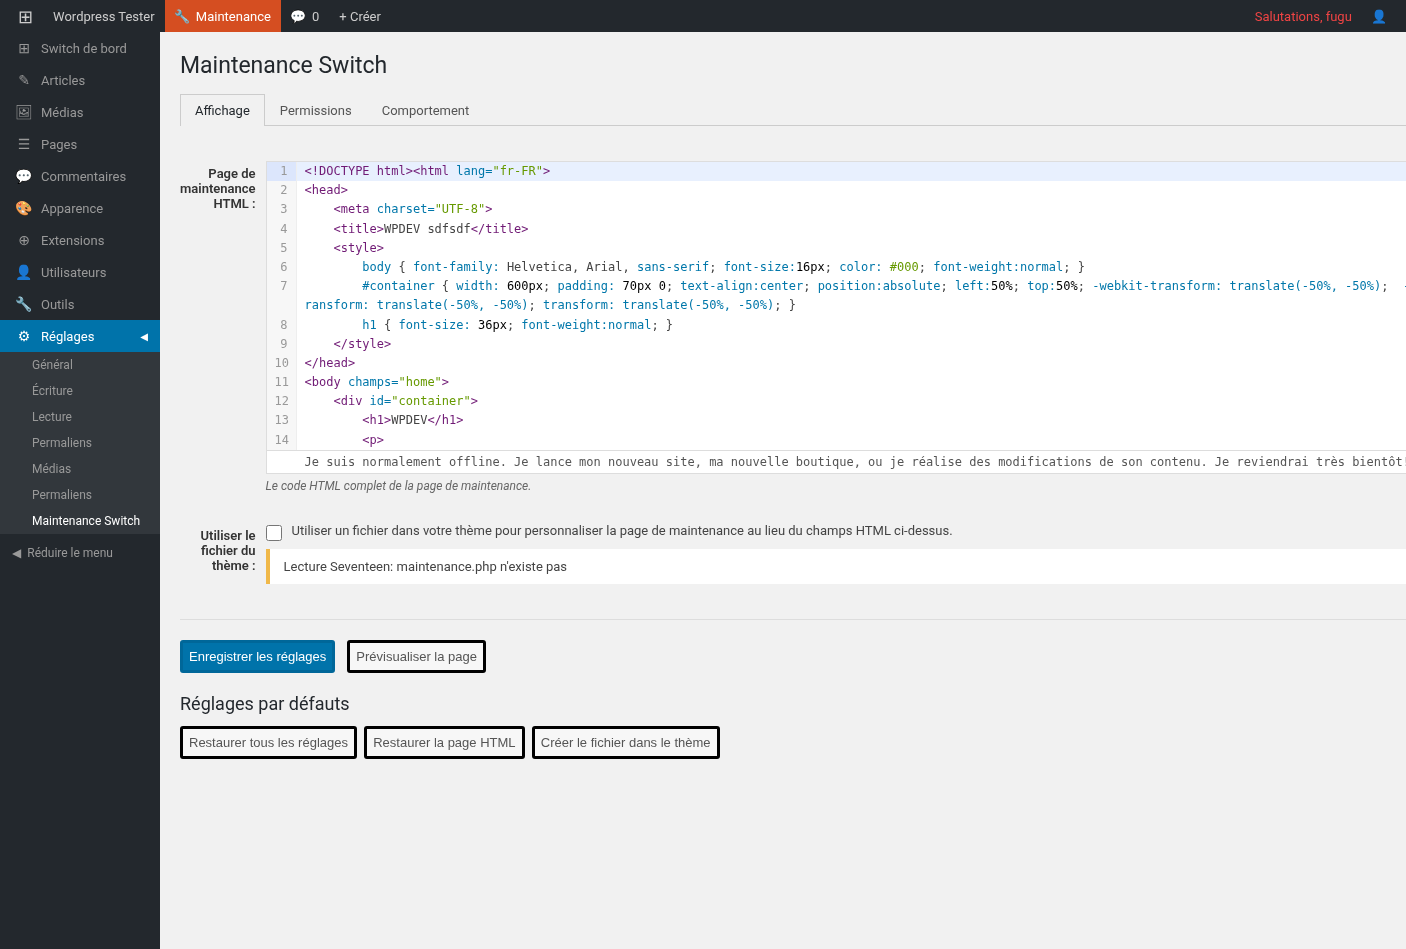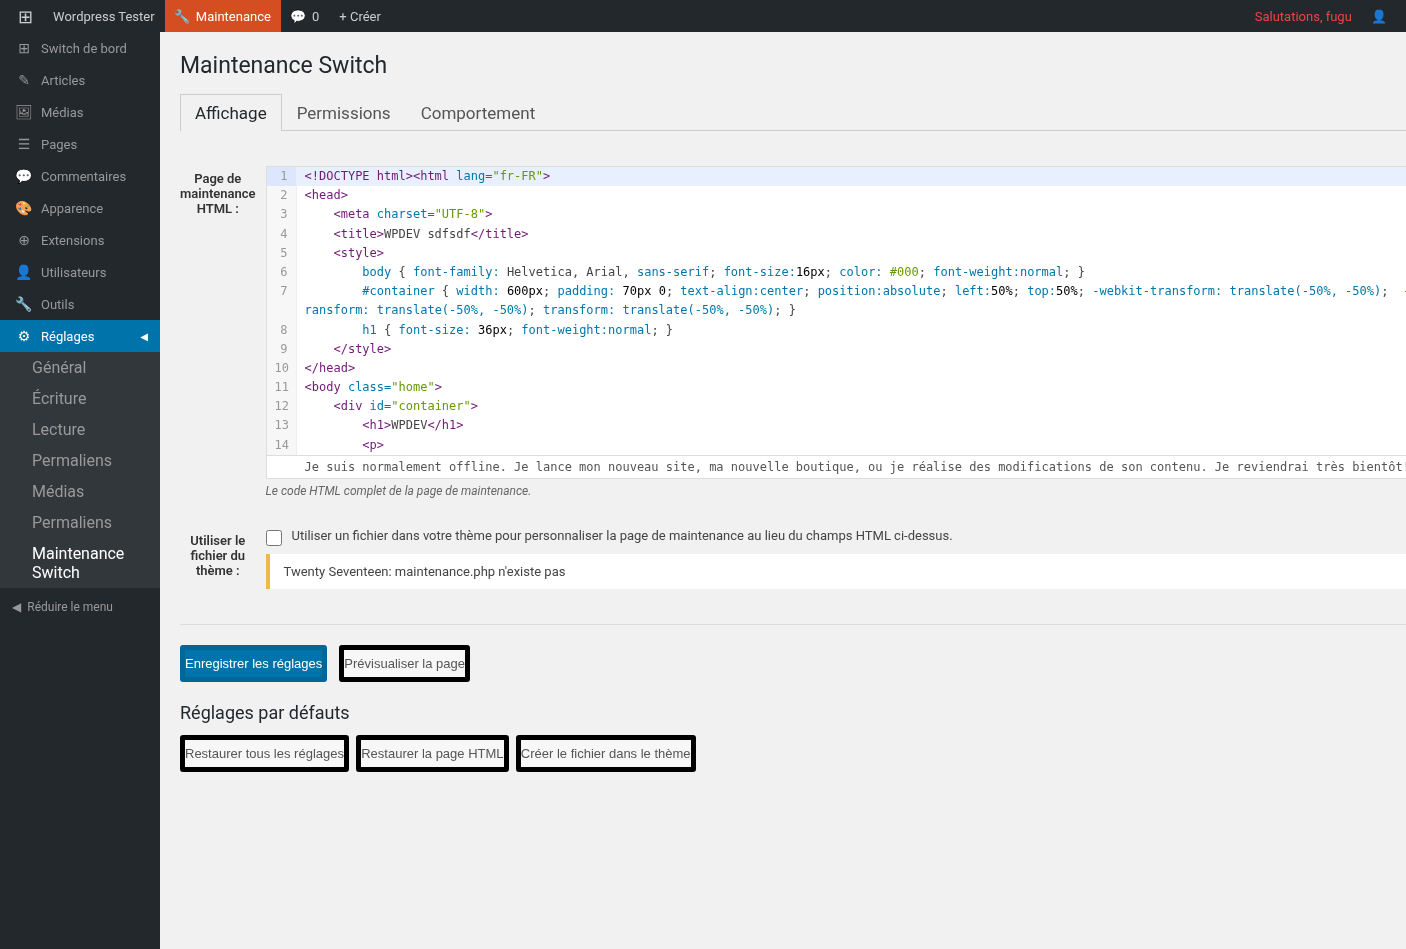--- a/index.html
+++ b/index.html
@@ -45,21 +45,21 @@
       font-size: 13px;
       border-left: 3px solid transparent;
     }
     .menu-item.active { background: #0073aa; color: #fff; border-left-color: #0073aa; }
     .menu-item .icon { font-size: 14px; width: 18px; text-align: center; }
 
     
     .submenu { background: #32373c; }
     .submenu .sub-item {
       display: block; padding: 6px 12px 6px 32px;
-      color: #999; cursor: pointer; font-size: 16px;
+      color: #999; cursor: pointer; font-size: 12px;
     }
     .submenu .sub-item.active { color: #fff; }
 
     
     #wpcontent {
       flex: 1;
       padding: 20px 20px 20px 20px;
       background: #f1f1f1;
     }
     .wrap { background: #f1f1f1; }
@@ -77,39 +77,39 @@
       border-bottom: 1px solid #ccc;
       margin-bottom: 20px;
       display: flex;
     }
     .nav-tab {
       padding: 8px 14px;
       border: 1px solid transparent;
       border-bottom: none;
       margin-bottom: -1px;
       cursor: pointer;
-      font-size: 17px;
+      font-size: 13px;
       color: #555;
       background: transparent;
       text-decoration: none;
     }
     .nav-tab.active {
       border-color: #ccc;
       border-bottom-color: #f1f1f1;
       background: #f1f1f1;
       color: #23282d;
     }
 
     
     .form-table { width: 100%; border-collapse: collapse; margin-bottom: 20px; }
     .form-table tr { vertical-align: top; }
     .form-table th {
       width: 200px;
       padding: 20px 10px 20px 0;
-      text-align: center;
+      text-align: right;
       font-weight: 600;
       font-size: 13px;
       color: #333;
     }
     .form-table td { padding: 15px 0; }
 
     
     .code-editor {
       width: 100%;
       border: 1px solid #ddd;
@@ -172,22 +172,22 @@
       font-size: 13px;
       color: #444;
     }
 
     
     .section-divider { border: none; border-top: 1px solid #ddd; margin: 20px 0; }
 
     
     .button {
       display: inline-block;
-      padding: 6px 0;
-      border: 5px solid #000000;
+      padding: 6px 6px;
+      border: 3px solid #000000;
       background: #f7f7f7;
       color: #555;
       cursor: pointer;
       font-size: 13px;
       border-radius: 3px;
       text-decoration: none;
       margin-right: 4px;
     }
     .button-primary {
       background: #0073aa;
@@ -355,21 +355,21 @@
                 <div class="line">
                   <span class="line-num">9</span>
                   <span class="line-content">    <span class="tag">&lt;/style&gt;</span></span>
                 </div>
                 <div class="line">
                   <span class="line-num">10</span>
                   <span class="line-content"><span class="tag">&lt;/head&gt;</span></span>
                 </div>
                 <div class="line">
                   <span class="line-num">11</span>
-                  <span class="line-content"><span class="tag">&lt;body</span> <span class="attr">class=</span><span class="str">"home"</span><span class="tag">&gt;</span></span>
+                  <span class="line-content"><span class="tag">&lt;body</span> <span class="attr">champs=</span><span class="str">"home"</span><span class="tag">&gt;</span></span>
                 </div>
                 <div class="line">
                   <span class="line-num">12</span>
                   <span class="line-content">    <span class="tag">&lt;div</span> <span class="attr">id=</span><span class="str">"container"</span><span class="tag">&gt;</span></span>
                 </div>
                 <div class="line">
                   <span class="line-num">13</span>
                   <span class="line-content">        <span class="tag">&lt;h1&gt;</span>WPDEV<span class="tag">&lt;/h1&gt;</span></span>
                 </div>
                 <div class="line">
@@ -385,21 +385,21 @@
           <tr>
             <th>
               <label>Utiliser le fichier du thème :</label>
             </th>
             <td>
               <div class="toggle-row">
                 <input type="checkbox" class="toggle-checkbox" style="">
                 <span>Utiliser un fichier dans votre thème pour personnaliser la page de maintenance au lieu du champs HTML ci-dessus.</span>
               </div>
               <div class="notice-warning">
-                <span>Twenty Seventeen: maintenance.php n'existe pas</span>
+                <span>Lecture Seventeen: maintenance.php n'existe pas</span>
               </div>
             </td>
           </tr>
         </tbody>
           </table>
 
         <hr class="section-divider">
 
         <div class="submit-row">
           <button type="submit" class="button button-primary">Enregistrer les réglages</button>

